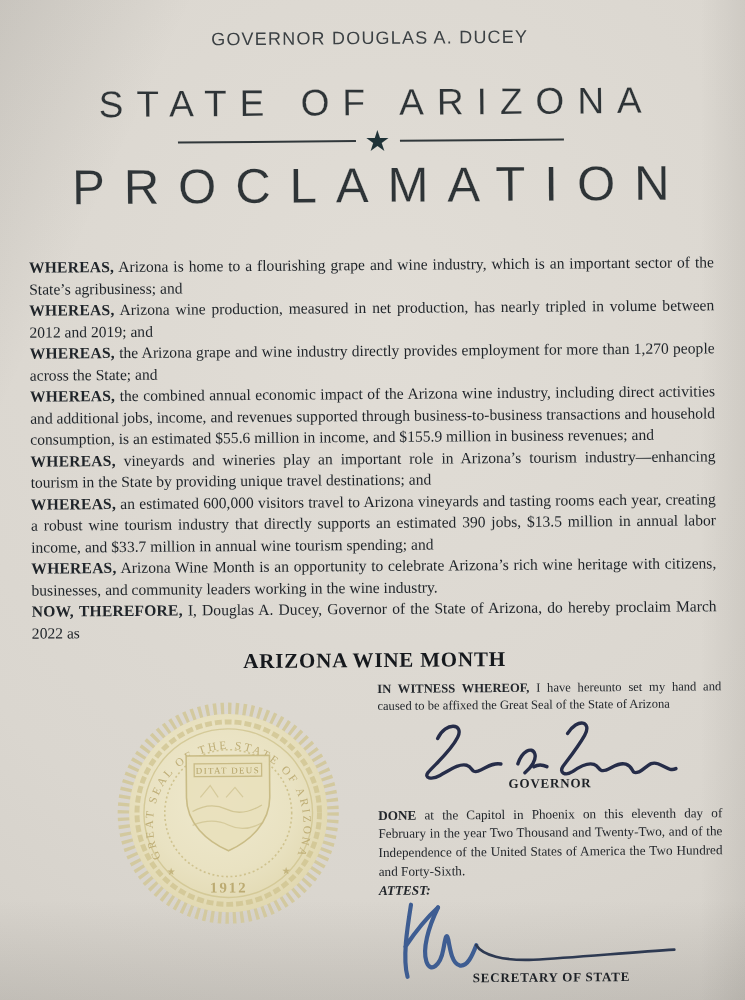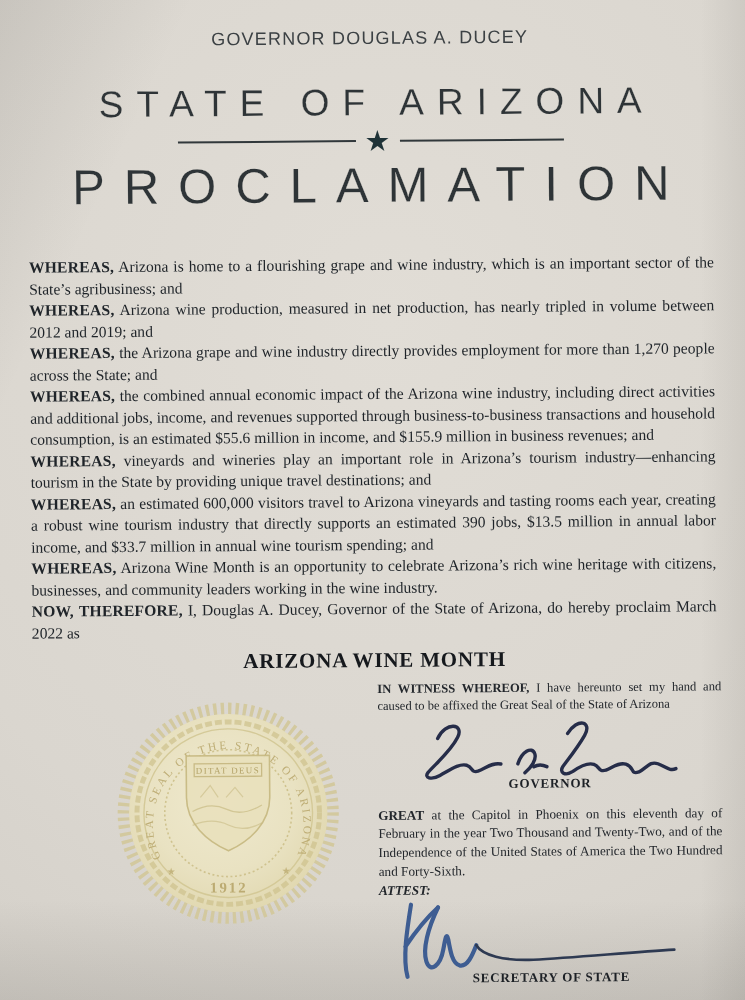--- a/index.html
+++ b/index.html
@@ -124,21 +124,21 @@
         <svg class="sig-gov" width="268" height="66" viewBox="0 0 268 66" aria-hidden="true">
           <g fill="none" stroke="#262d49" stroke-width="3.4" stroke-linecap="round" stroke-linejoin="round">
             <path d="M26,20 C34,3 53,5 46,19 C39,33 23,46 16,54 C12,59 19,62 28,57 C39,51 47,45 55,47 C61,49 59,55 66,53 C74,50 81,44 89,46"></path>
             <path d="M106,46 C110,34 120,28 123,36 C125,42 119,50 113,55 M122,49 C127,46 131,47 135,49"></path>
             <path d="M156,16 C166,0 181,4 173,18 C166,30 157,41 151,49 C147,55 153,59 161,54 C168,49 175,45 182,47 C188,49 186,55 194,53 C201,50 207,45 214,47 C223,50 218,58 227,55 C235,51 238,44 246,47 C254,50 258,55 264,52"></path>
           </g>
         </svg>
 
         <div class="signer gov">GOVERNOR</div>
 
-        <p class="done-text"><b>GREAT</b> <span>at the Capitol in Phoenix on this eleventh day of February in the year Two Thousand and Twenty-Two, and of the Independence of the United States of America the Two Hundred and Forty-Sixth.</span></p>
+        <p class="done-text"><b>DONE</b> <span>at the Capitol in Phoenix on this eleventh day of February in the year Two Thousand and Twenty-Two, and of the Independence of the United States of America the Two Hundred and Forty-Sixth.</span></p>
 
         <p class="attest">ATTEST:</p>
 
         <svg class="sig-sec" width="300" height="86" viewBox="0 0 300 86" aria-hidden="true">
           <g fill="none" stroke="#3e5d92" stroke-width="4.2" stroke-linecap="round" stroke-linejoin="round">
             <path d="M30,8 C26,32 21,62 26,80 M24,50 C37,31 48,19 57,11"></path>
             <path d="M57,11 C47,31 41,53 45,65 C49,77 59,69 62,53 C64,43 65,35 67,43 C69,55 71,67 78,69 C86,71 91,59 95,49"></path>
           </g>
           <path d="M95,49 C101,59 122,65 152,64 C195,62 252,57 293,55" fill="none" stroke="#2e3a52" stroke-width="2.6" stroke-linecap="round"></path>
         </svg>

